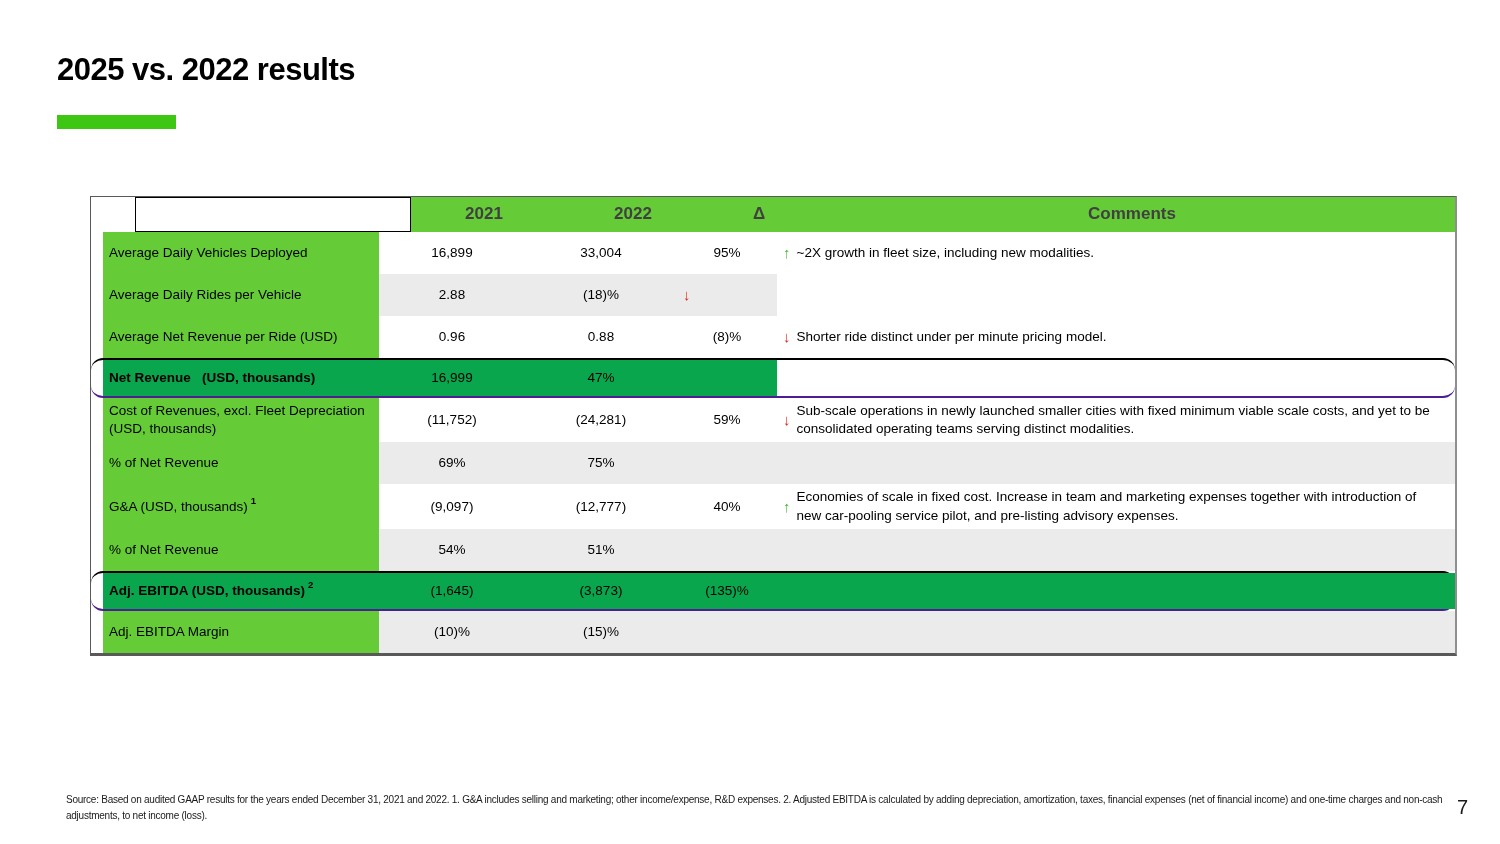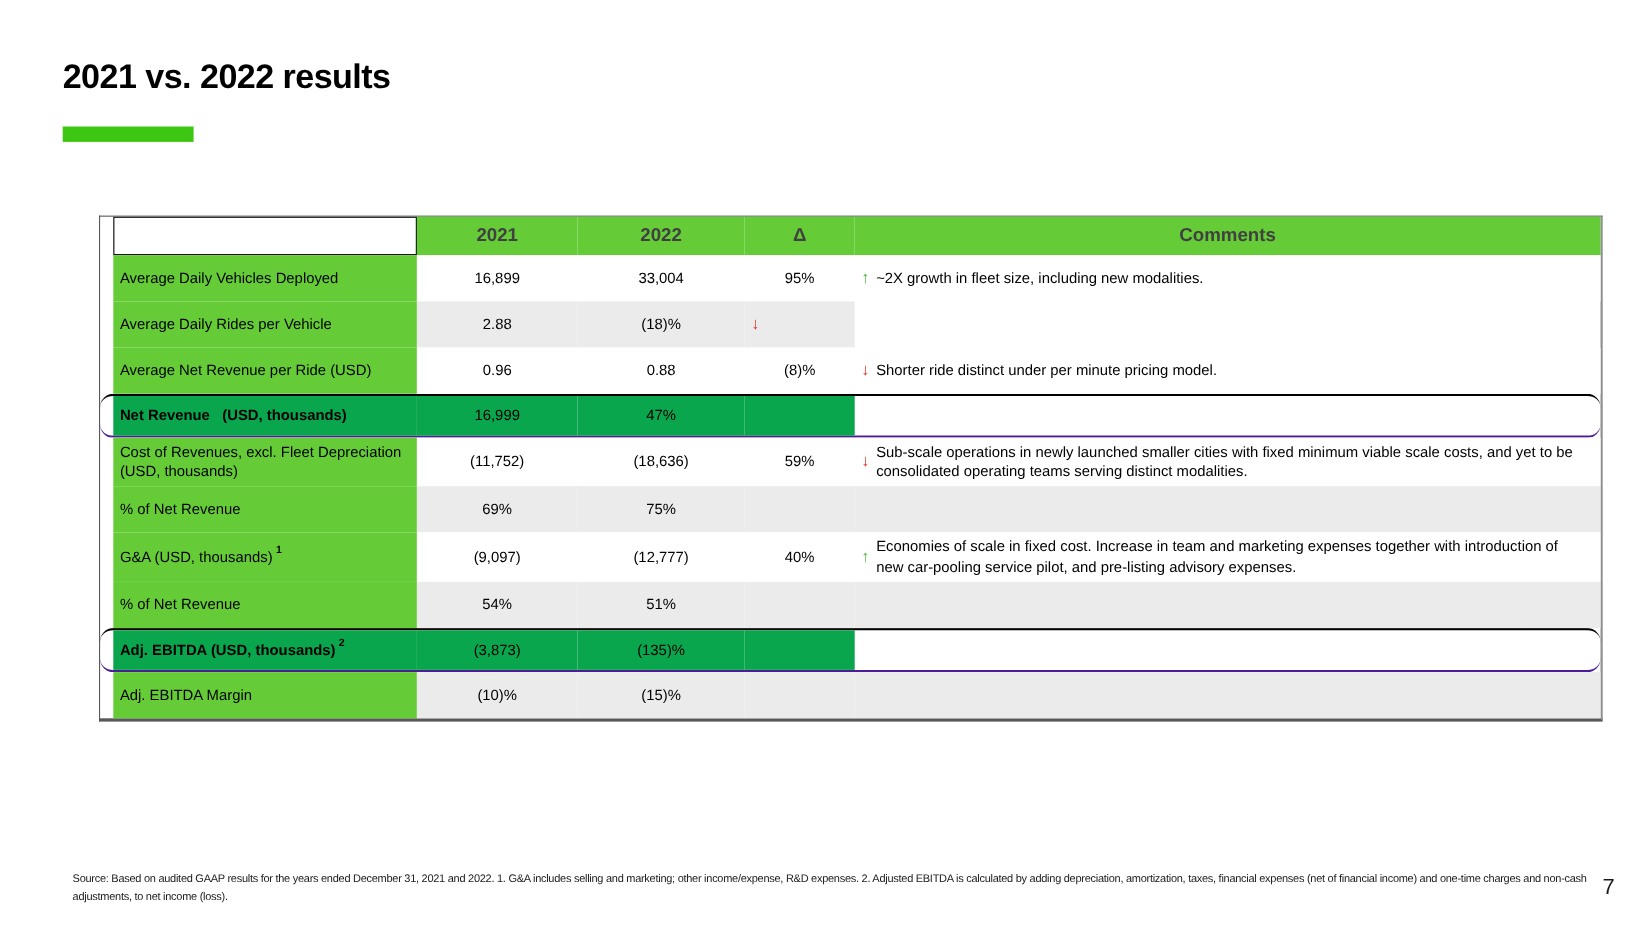--- a/index.html
+++ b/index.html
@@ -41,21 +41,21 @@
   .num{justify-content:center;text-align:center;}
   .label-cell{
     background:var(--light-green,#65cc38);
     padding:4px 10px 4px 6px;
     white-space:pre-wrap;
     margin-left:12px;
   }
   .comment-cell{padding:4px 12px 4px 6px;}
 
   
-  .thead{min-height:35px;height:35px;}
+  .thead{min-height:35px;height:35px;padding-left:32px;}
   .header-empty{
     background:#fff;
     border:1.5px solid #000;
   }
   .header-green{
     background:var(--light-green,#65cc38);
     color:var(--header-text,#404040);
     font-weight:700;font-size:17px;
   }
   .header-comments{justify-content:center;}
@@ -89,21 +89,21 @@
   .page-num{
     position:absolute;right:32px;top:796px;
     font-size:20px;color:#1a1a1a;
   }
 </style>
 </head>
 <body>
 
 <div class="slide">
 
-  <h1 class="page-title">2021 vs. 2022 results</h1>
+  <h1 class="page-title">2025 vs. 2022 results</h1>
   <div class="title-bar"></div>
 
   <div class="results-table">
     <div class="row thead">
       <div class="cell label-cell header-empty"></div>
       <div class="cell num header-green">2021</div>
       <div class="cell num header-green">2022</div>
       <div class="cell num header-green">Δ</div>
       <div class="cell header-green header-comments">Comments</div>
     </div>
@@ -144,21 +144,21 @@
     <div class="cell num">16,999</div>
     <div class="cell num">47%</div>
     <div class="cell comment-cell">
             <span class="comment-text"></span>
           </div>
   </div>
 
   <div class="row white">
     <div class="cell label-cell"><span class="lbl">Cost of Revenues, excl. Fleet Depreciation (USD, thousands)</span></div>
     <div class="cell num">(11,752)</div>
-    <div class="cell num">(18,636)</div>
+    <div class="cell num">(24,281)</div>
     <div class="cell num">59%</div>
     <div class="cell comment-cell">
             <span class="arrow down">↓</span>
             <span class="comment-text">Sub-scale operations in newly launched smaller cities with fixed minimum viable scale costs, and yet to be consolidated operating teams serving distinct modalities.</span>
           </div>
   </div>
 
   <div class="row gray">
     <div class="cell label-cell"><span class="lbl">% of Net Revenue</span></div>
     <div class="cell num">69%</div>
@@ -185,20 +185,21 @@
     <div class="cell num">54%</div>
     <div class="cell num">51%</div>
     <div class="cell num"></div>
     <div class="cell comment-cell">
             <span class="comment-text"></span>
           </div>
   </div>
 
   <div class="row highlight">
     <div class="cell label-cell"><span class="lbl">Adj. EBITDA (USD, thousands)</span><sup>2</sup></div>
+    <div class="cell num">(1,645)</div>
     <div class="cell num">(3,873)</div>
     <div class="cell num">(135)%</div>
     <div class="cell comment-cell">
             <span class="comment-text"></span>
           </div>
   </div>
 
   <div class="row gray">
     <div class="cell label-cell"><span class="lbl">Adj. EBITDA Margin</span></div>
     <div class="cell num">(10)%</div>

